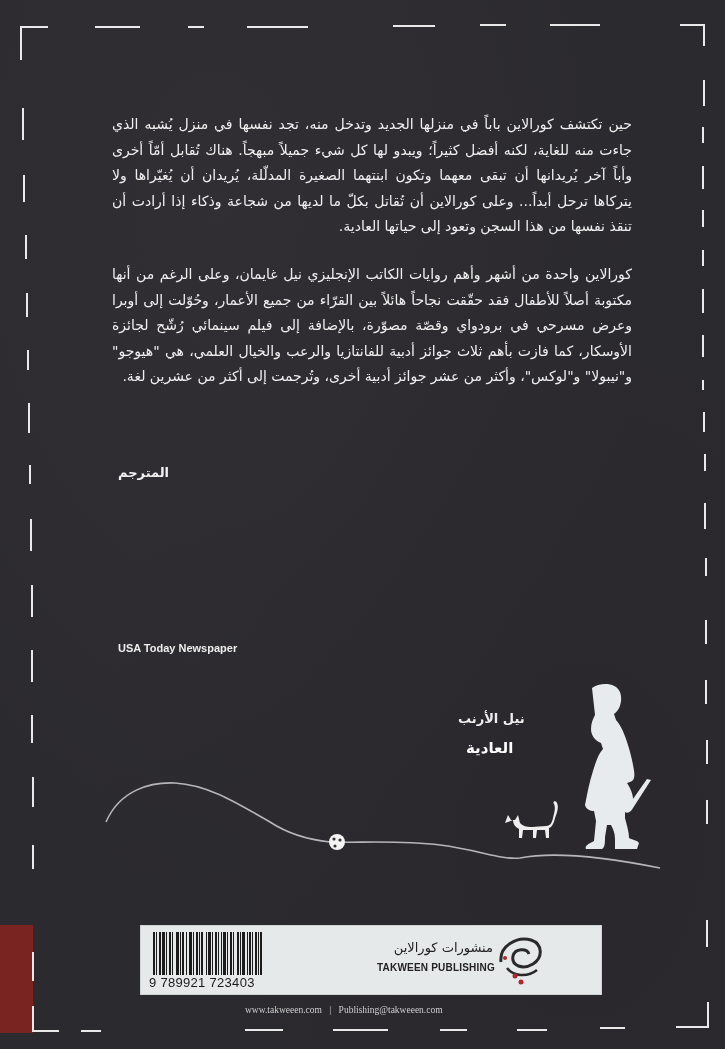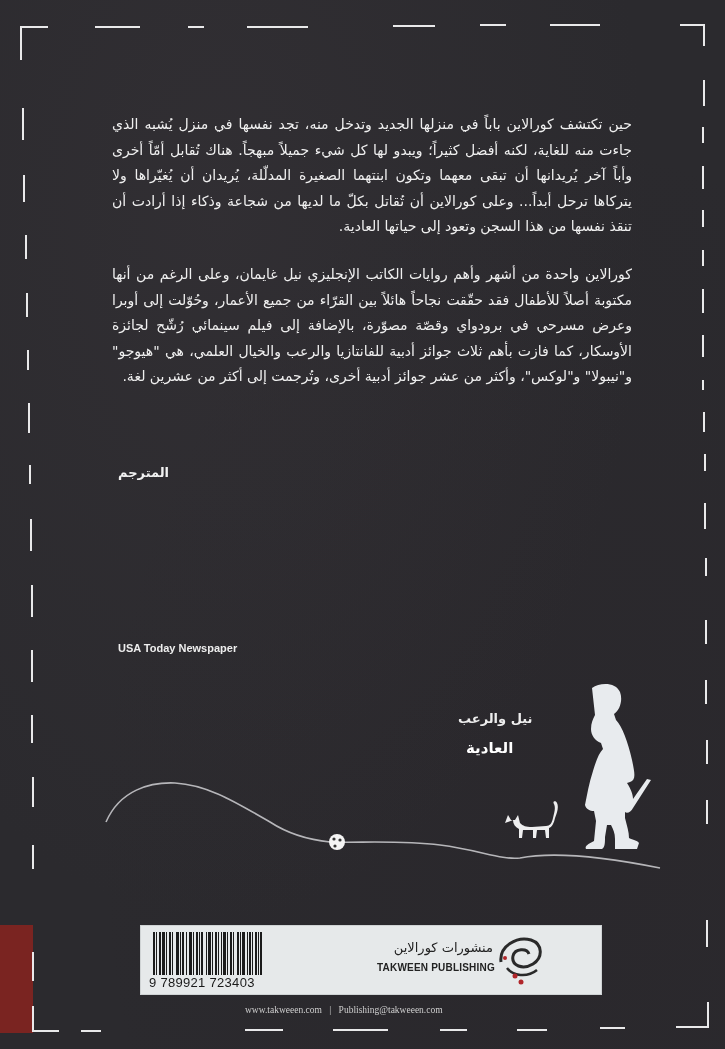--- a/index.html
+++ b/index.html
@@ -154,21 +154,21 @@
     <div class="dash v" style="left:706px;top:740px;height:24px;"></div>
     <div class="dash v" style="left:706px;top:800px;height:24px;"></div>
     <div class="dash v" style="left:706px;top:920px;height:27px;"></div>
   </div>
 
   <p id="para1" class="text-block">حين تكتشف كورالاين باباً في منزلها الجديد وتدخل منه، تجد نفسها في منزل يُشبه الذي جاءت منه للغاية، لكنه أفضل كثيراً؛ ويبدو لها كل شيء جميلاً مبهجاً. هناك تُقابل أمّاً أخرى وأباً آخر يُريدانها أن تبقى معهما وتكون ابنتهما الصغيرة المدلّلة، يُريدان أن يُغيّراها ولا يتركاها ترحل أبداً... وعلى كورالاين أن تُقاتل بكلّ ما لديها من شجاعة وذكاء إذا أرادت أن تنقذ نفسها من هذا السجن وتعود إلى حياتها العادية.</p>
   <p id="para2" class="text-block">كورالاين واحدة من أشهر وأهم روايات الكاتب الإنجليزي نيل غايمان، وعلى الرغم من أنها مكتوبة أصلاً للأطفال فقد حقّقت نجاحاً هائلاً بين القرّاء من جميع الأعمار، وحُوّلت إلى أوبرا وعرض مسرحي في برودواي وقصّة مصوّرة، بالإضافة إلى فيلم سينمائي رُشّح لجائزة الأوسكار، كما فازت بأهم ثلاث جوائز أدبية للفانتازيا والرعب والخيال العلمي، هي "هيوجو" و"نيبولا" و"لوكس"، وأكثر من عشر جوائز أدبية أخرى، وتُرجمت إلى أكثر من عشرين لغة.</p>
   <div id="translator">المترجم</div>
   <div id="source">USA Today Newspaper</div>
 
-  <div id="author">نيل والرعب</div>
+  <div id="author">نيل الأرنب</div>
   <div id="title">العادية</div>
 
   <svg class="art" width="725" height="1049">
     <g>
       <path d="M106 822 C 120 790, 150 782, 175 783 C 210 785, 240 805, 270 822 C 290 835, 310 840, 330 842 C 360 843, 400 840, 440 845 C 480 850, 500 860, 520 858 C 560 850, 620 860, 660 868" stroke="#cfcfd2" stroke-width="1.6" fill="none" opacity="0.85"></path>
     </g>
     <g>
       <circle cx="337" cy="842" r="8" fill="#f4f4f4"></circle>
       <circle cx="334" cy="839" r="1.6" fill="#333"></circle>
       <circle cx="340" cy="840" r="1.6" fill="#333"></circle>

